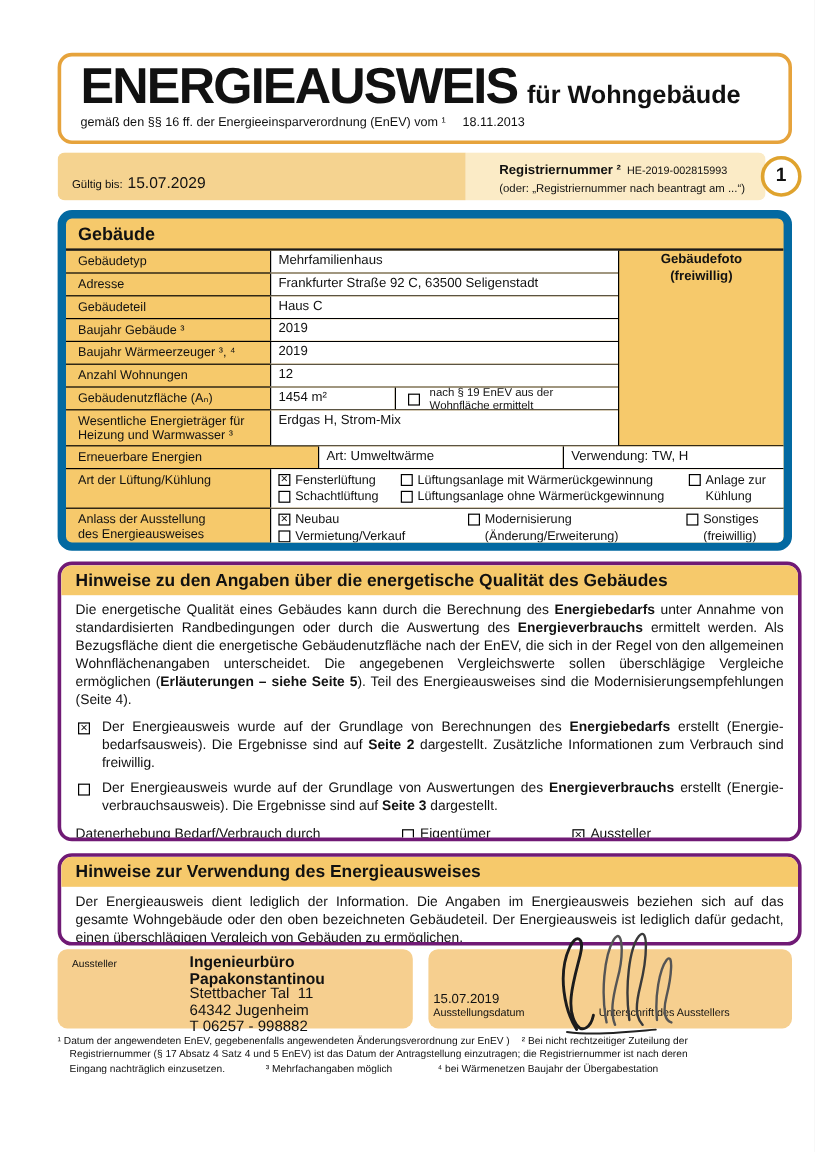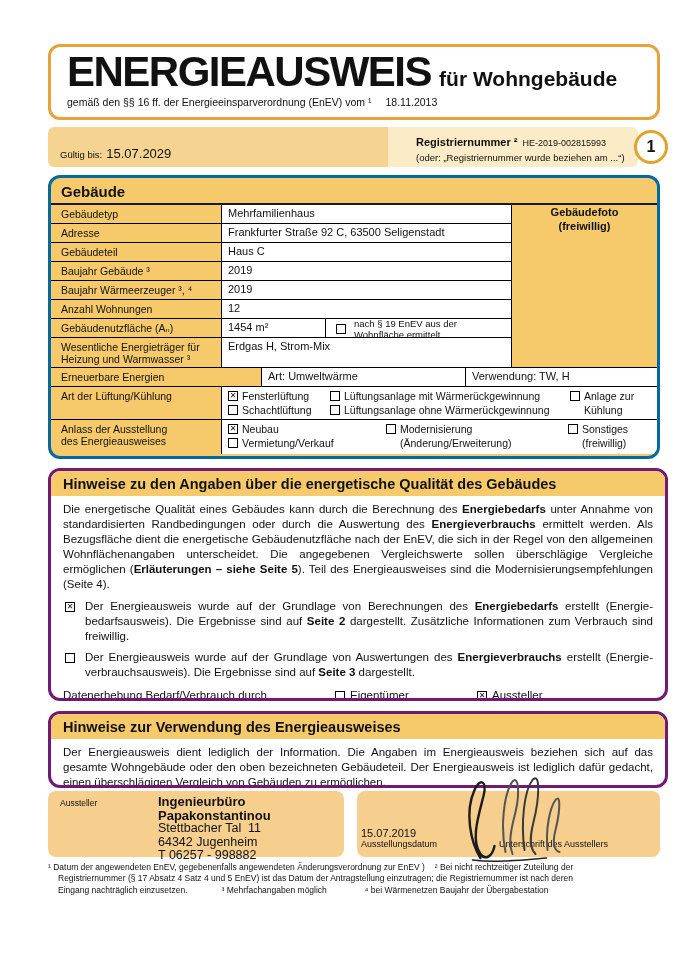--- a/index.html
+++ b/index.html
@@ -23,21 +23,21 @@
   .band-right{width:250px;background:#FBEBC6;padding:5px 0 0 28px;box-sizing:border-box;}
   .reg-label{font-weight:bold;font-size:11px;}
   .reg-val{font-size:9px;margin-left:5px;}
   .reg-l2{font-size:9.5px;margin-top:2px;}
   .page-circle{position:absolute;left:634px;top:130px;width:34px;height:34px;box-sizing:border-box;
     border:3px solid #DFA32E;border-radius:50%;background:#fff;display:flex;align-items:center;justify-content:center;
     font-size:16px;font-weight:bold;}
 
   
   .gb-box{position:absolute;left:48px;top:175px;width:612px;height:284px;box-sizing:border-box;
-    background:#F6C96B;border:3px solid #0369a1;border-radius:12px;overflow:hidden;}
+    background:#F6C96B;border:7px solid #0369a1;border-radius:12px;overflow:hidden;}
   .gb-title{font-size:15px;font-weight:bold;padding:5px 10px 3px;border-bottom:2px solid #1a1a1a;}
   .gb-top{display:flex;border-bottom:1px solid #000;}
   .gb-main{width:460px;flex:none;}
   .gb-row{display:flex;border-bottom:1px solid #000;height:19px;box-sizing:border-box;align-items:stretch;}
   .gb-row.tall{height:29px;}
   .gb-row.last{border-bottom:none;justify-content:center;}
   .gb-label{width:170px;box-sizing:border-box;font-size:10.5px;padding:3px 4px 0 10px;line-height:1.15;flex:none;}
   .gb-val{flex:1;background:#fff;border-left:1px solid #000;font-size:11px;padding:2px 6px 0;box-sizing:border-box;}
   .gb-val.split1{flex:0 0 104px;}
   .gb-val.split2{display:flex;align-items:center;gap:8px;font-size:9.5px;padding-left:10px;}
@@ -114,21 +114,21 @@
   <div class="band">
     <div class="band-left">
       <div class="gueltig">
         <span class="g-label">Gültig bis:</span><span class="g-date">15.07.2029</span>
       </div>
     </div>
     <div class="band-right">
       <div>
         <span class="reg-label">Registriernummer ²</span><span class="reg-val">HE-2019-002815993</span>
       </div>
-      <div class="reg-l2">(oder: „Registriernummer wurde beziehen am ...“)</div>
+      <div class="reg-l2">(oder: „Registriernummer nach beantragt am ...“)</div>
     </div>
   </div>
   <div class="page-circle">1</div>
 
   <div class="gb-box">
     <div class="gb-title">Gebäude</div>
 
     <div class="gb-top">
       <div class="gb-main">
         <div class="gb-row">

